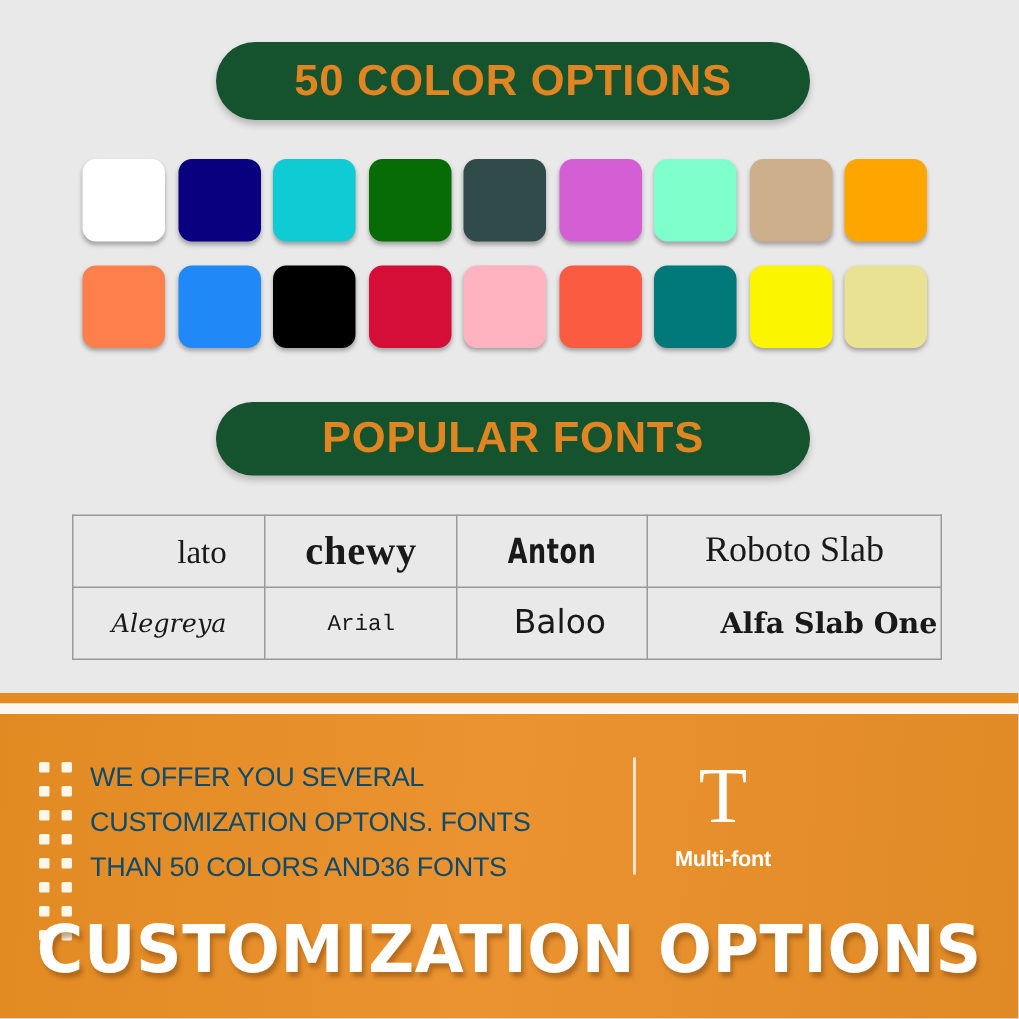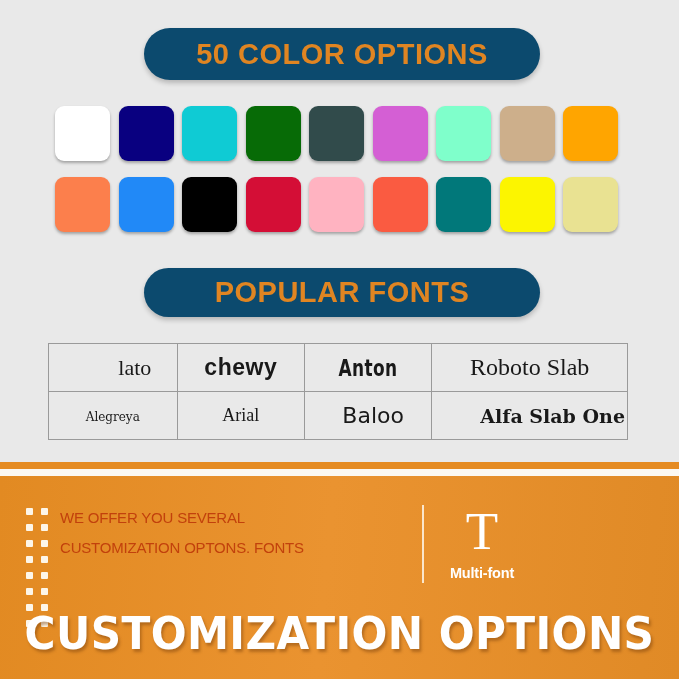--- a/index.html
+++ b/index.html
@@ -20,21 +20,21 @@
     position: absolute;
     left: 0; top: 0;
     width: 679px;
     height: 462px;
     background: #e9e9e9;
   }
 
   
   .pill {
     position: absolute;
-    background: #0c4a6e;
+    background: #14532d;
     border-radius: 40px;
     box-shadow: 0 3px 5px rgba(0,0,0,0.22);
     display: flex;
     align-items: center;
     justify-content: center;
     color: #e08522;
     font-weight: bold;
     letter-spacing: 0.5px;
     white-space: nowrap;
   }
@@ -80,25 +80,25 @@
     text-align: center;
     vertical-align: middle;
     color: #191919;
     width: 25%;
     padding: 0 2px;
     white-space: nowrap;
     overflow: hidden;
   }
   #fonts-table tr:first-child td { border-top: 1px solid #9a9a9a; }
   .f-lato   { font-family: "Liberation Serif", serif; font-size: 22px; margin-left: 44px; }
-  .f-chewy  { font-family: Liberation Sans, sans-serif; font-size: 23px; font-weight: bold; letter-spacing: 0.5px; }
+  .f-chewy  { font-family: Liberation Serif, serif; font-size: 27px; font-weight: bold; letter-spacing: 0.5px; }
   .f-anton  { font-family: "DejaVu Sans Condensed","Liberation Sans", sans-serif; font-size: 23px; font-weight: bold; transform: scaleX(0.82); display:inline-block; letter-spacing: 0.5px; }
   .f-roboto-slab { font-family: "Liberation Serif", serif; font-size: 24px; }
-  .f-alegreya { font-family: "DejaVu Serif", serif; font-size: 12px; }
-  .f-arial  { font-family: Liberation Serif, serif; font-size: 18px; }
+  .f-alegreya { font-family: "DejaVu Serif", serif; font-size: 17px; font-style: italic; }
+  .f-arial  { font-family: Liberation Mono, monospace; font-size: 15px; }
   .f-baloo  { font-family: "DejaVu Sans", sans-serif; font-size: 22px; margin-left: 10px; }
   .f-alfa   { font-family: "DejaVu Serif", serif; font-size: 19px; font-weight: bold; margin-left: 46px; }
 
   
   #stripe-top {
     position: absolute;
     left: 0; top: 462px;
     width: 679px; height: 7px;
     background: #e58b22;
   }
@@ -128,22 +128,22 @@
     width: 7px; height: 7px;
     background: #fdf6e9;
     border-radius: 1px;
   }
 
   
   #banner-text {
     position: absolute;
     left: 60px; top: 503px;
     width: 330px;
-    color: #c2410c;
-    font-size: 15px;
+    color: #0c4a6e;
+    font-size: 18px;
     line-height: 30px;
     letter-spacing: -0.2px;
   }
   #banner-text div { white-space: nowrap; }
 
   
   #features {
     position: absolute;
     left: 418px; top: 505px;
     width: 230px;
@@ -270,20 +270,21 @@
   <div class="dot"></div>
   <div class="dot"></div>
   <div class="dot"></div>
   <div class="dot"></div>
   <div class="dot"></div>
 </div>
 
 <div id="banner-text">
   <div>WE OFFER YOU SEVERAL</div>
   <div>CUSTOMIZATION OPTONS. FONTS</div>
+  <div>THAN 50 COLORS AND36 FONTS</div>
 </div>
 
 <div id="features">
 
   <div id="feature-divider"></div>
 
   <div class="feature">
     <div class="feature-glyph">
       <span class="serif-T">T</span>
     </div>

